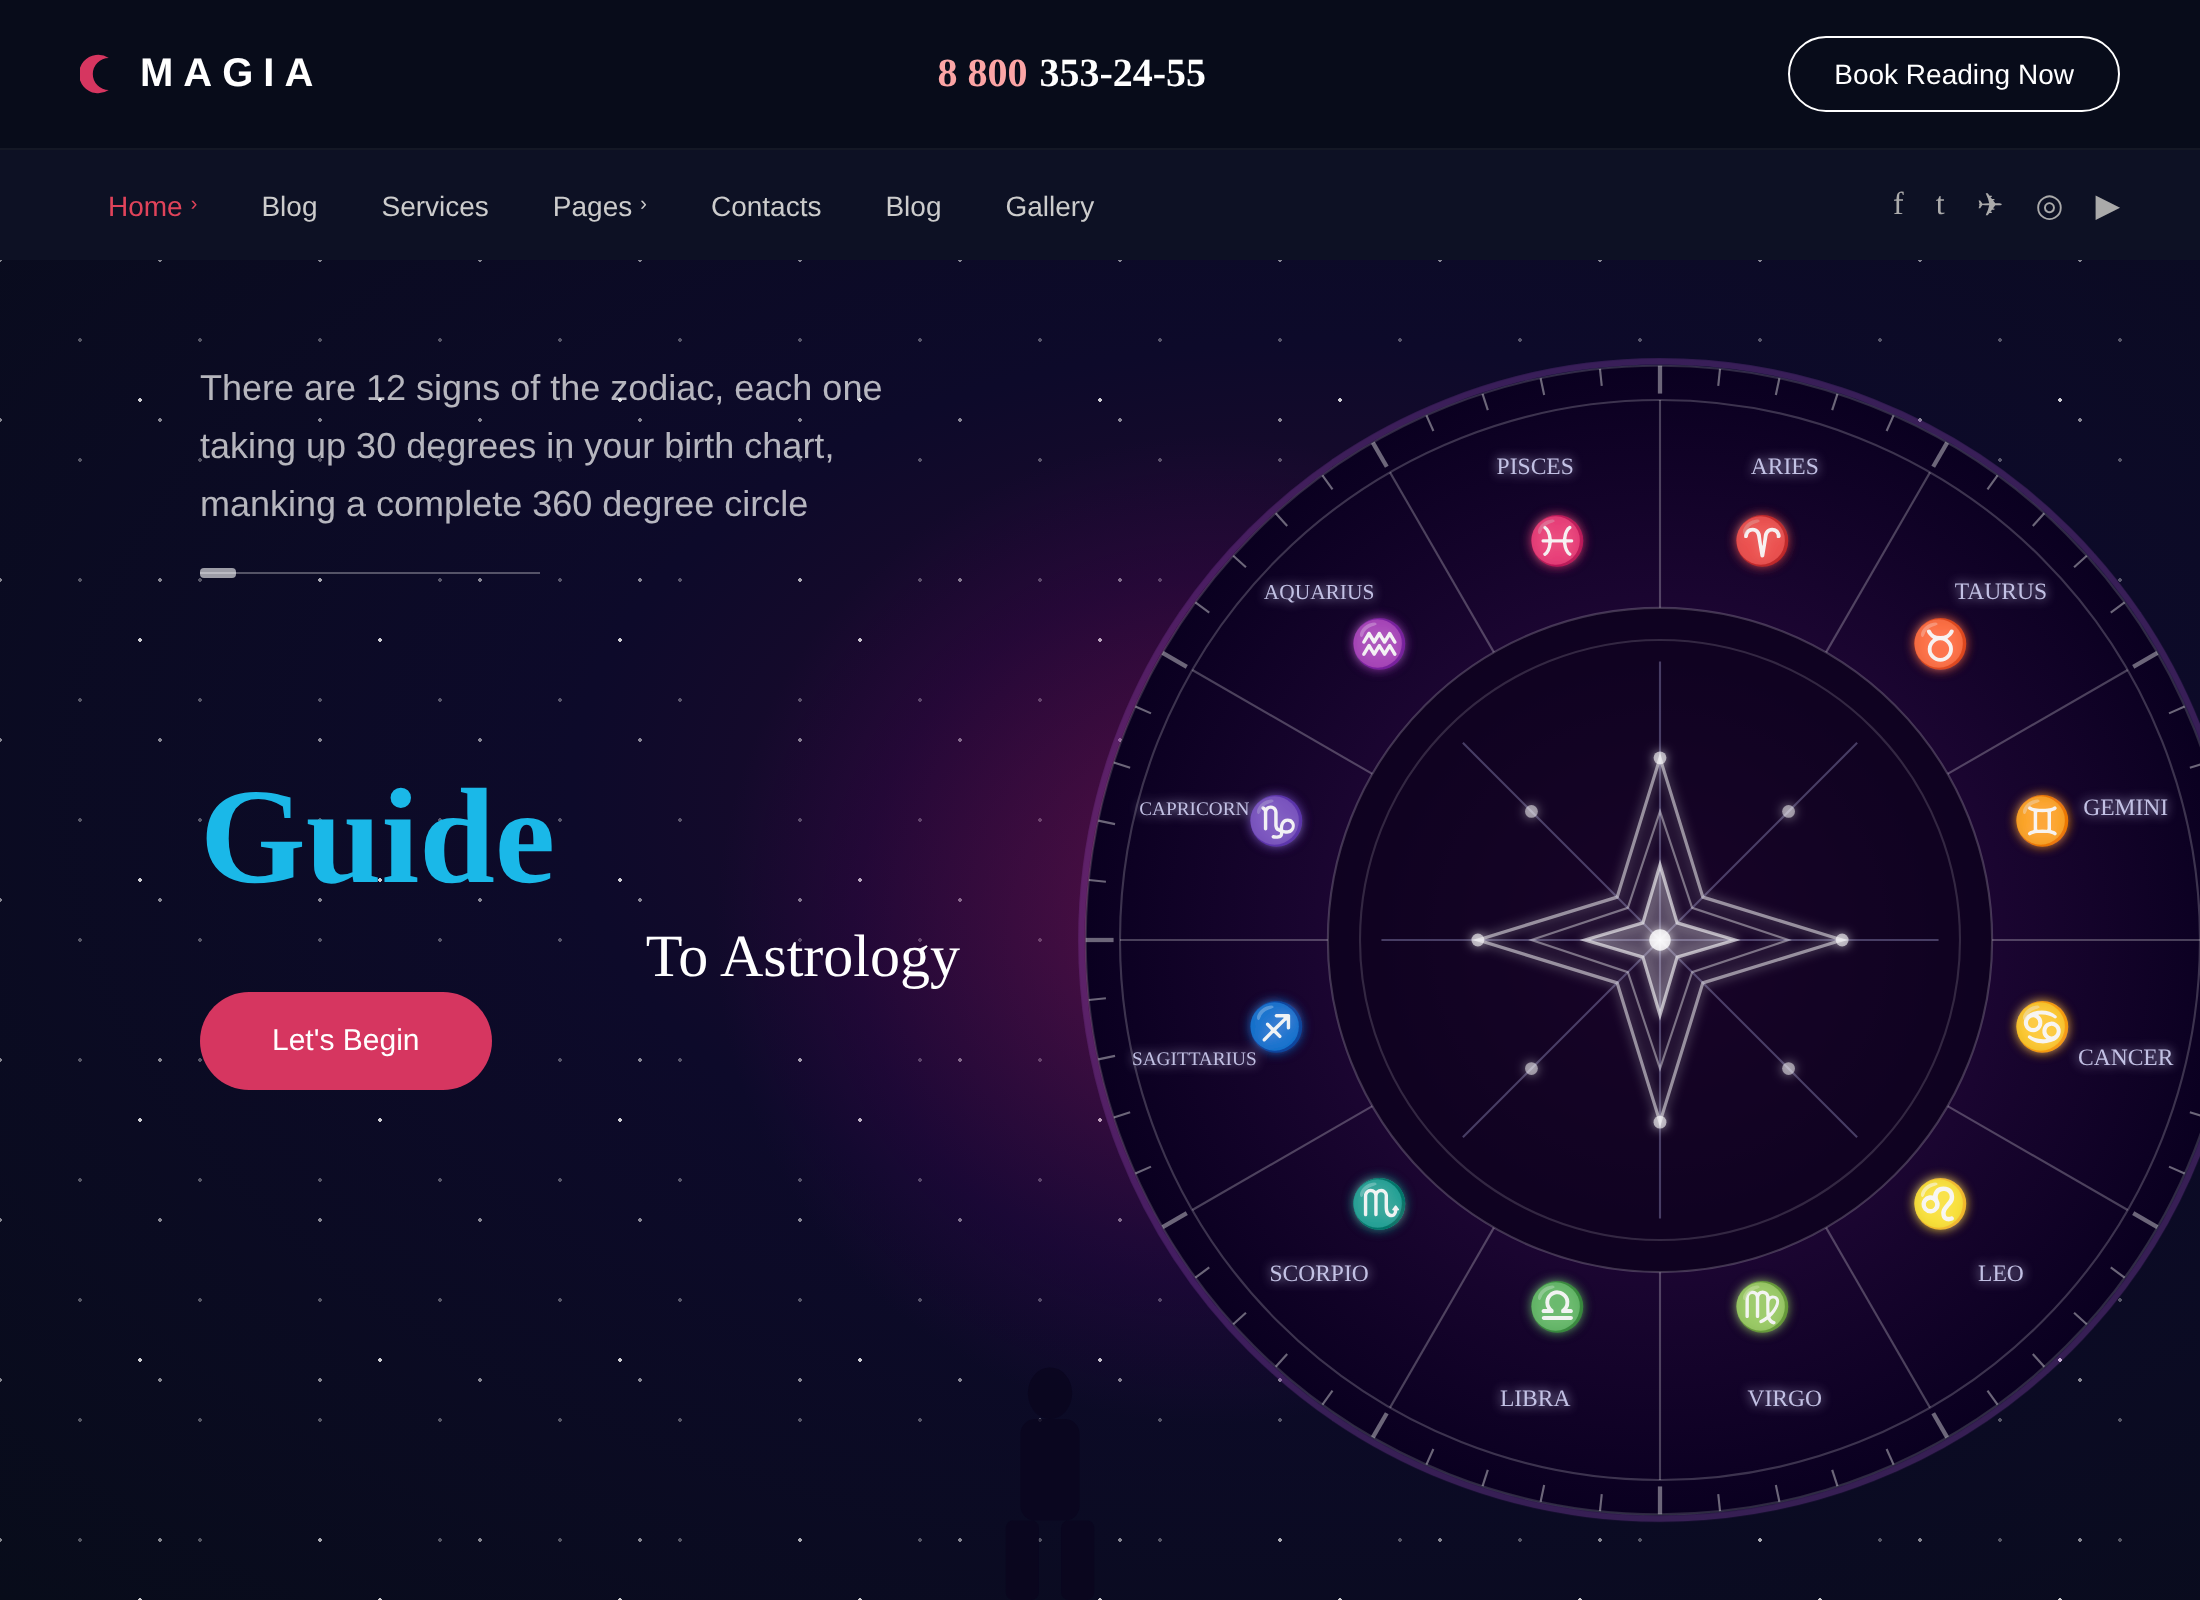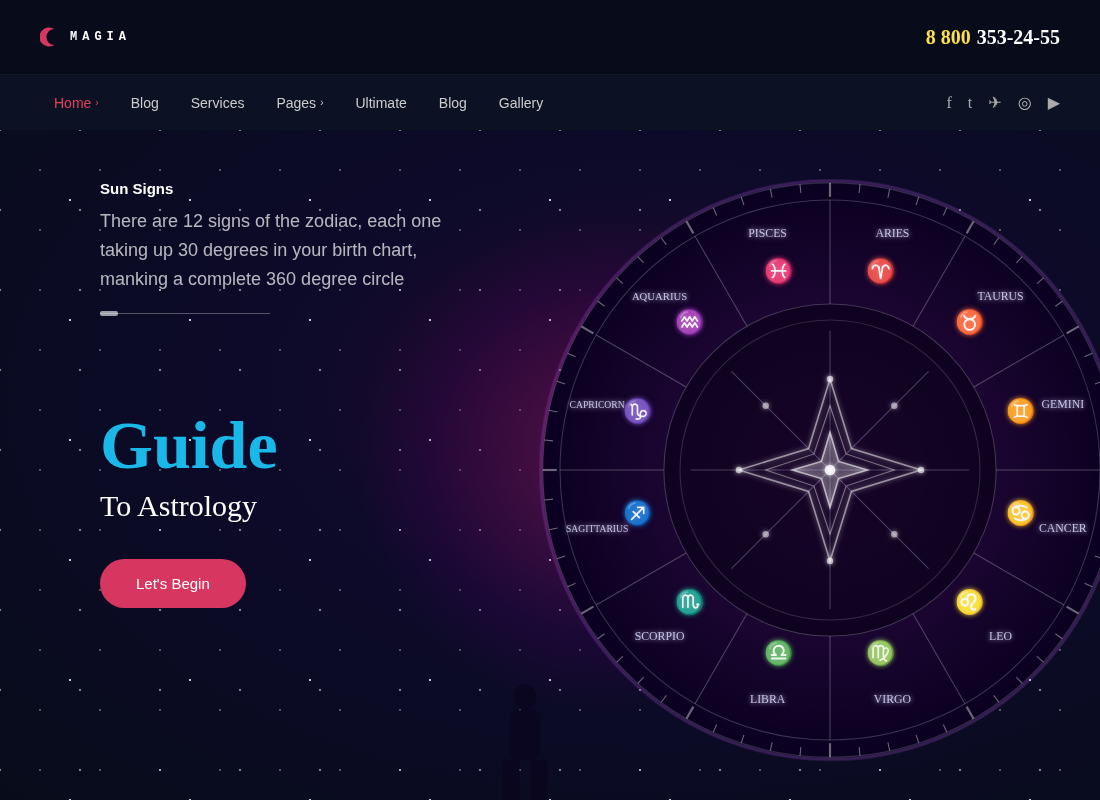--- a/index.html
+++ b/index.html
@@ -31,36 +31,36 @@
       align-items: center;
       gap: 6px;
     }
 
     .logo-moon {
       width: 24px;
       height: 24px;
     }
 
     .logo-text {
-      font-family: Liberation Mono, monospace;
+      font-family: Liberation Sans, sans-serif;
       letter-spacing: 5px;
-      font-size: 12px;
+      font-size: 20px;
       font-weight: 600;
       color: #fff;
     }
 
     .header-phone {
       display: flex;
       align-items: center;
       gap: 6px;
       font-size: 20px;
     }
 
     .phone-prefix {
-      color: #fde047;
+      color: #fca5a5;
       font-weight: 700;
       margin-left: 16px;
     }
 
     .phone-number {
       color: #fff;
       font-weight: 700;
     }
 
     .book-btn {
@@ -211,21 +211,21 @@
       color: #1ab8e8;
       font-family: Georgia, serif;
       margin-bottom: 8px;
     }
 
     .hero-subtitle {
       font-size: 30px;
       color: #fff;
       font-family: Georgia, serif;
       font-weight: 400;
-      margin-bottom: 36px;
+      text-align: right;
     }
 
     .lets-begin-btn {
       background: #d63660;
       color: #fff;
       border: none;
       padding: 16px 36px;
       border-radius: 30px;
       font-size: 15px;
       cursor: pointer;
@@ -266,40 +266,41 @@
       <path d="M18 5 A12 12 0 1 0 18 25 A8 8 0 1 1 18 5 Z" fill="#d63660"></path>
     </svg>
     <span class="logo-text">MAGIA</span>
   </div>
 
   <div class="header-phone">
     <span class="phone-prefix">8 800</span>
     <span class="phone-number">353-24-55</span>
   </div>
 
+  <button class="book-btn">Book Reading Now</button>
 </header>
 
 <nav>
   <div class="nav-links">
     <a class="nav-item active">
       <span>Home</span>
       <span class="arrow">›</span>
     </a>
     <a class="nav-item">
       <span>Blog</span>
     </a>
     <a class="nav-item">
       <span>Services</span>
     </a>
     <a class="nav-item">
       <span>Pages</span>
       <span class="arrow">›</span>
     </a>
     <a class="nav-item">
-      <span>Ultimate</span>
+      <span>Contacts</span>
     </a>
     <a class="nav-item">
       <span>Blog</span>
     </a>
     <a class="nav-item">
       <span>Gallery</span>
     </a>
   </div>
 
   <div class="nav-socials">
@@ -485,21 +486,20 @@
 
         <text transform="translate(280,280) rotate(345) translate(0,-225) rotate(-345)" text-anchor="middle" font-size="11" fill="rgba(220,220,255,0.85)">PISCES</text>
         <text transform="translate(280,280) rotate(345) translate(0,-185) rotate(-345)" text-anchor="middle" font-size="22">♓</text>
       </g>
 
       <circle cx="280" cy="280" r="270" fill="none" stroke="rgba(160,80,200,0.3)" stroke-width="3"></circle>
     </svg>
   </div>
 
   <div class="hero-content">
-    <p class="sun-signs-title">Sun Signs</p>
     <p class="sun-signs-desc">There are 12 signs of the zodiac, each one taking up 30 degrees in your birth chart, manking a complete 360 degree circle</p>
 
     <div class="divider-line"></div>
 
     <h1 class="hero-main-title">
       <br>
       <span>Guide</span>
     </h1>
     <h2 class="hero-subtitle">To Astrology</h2>
 

